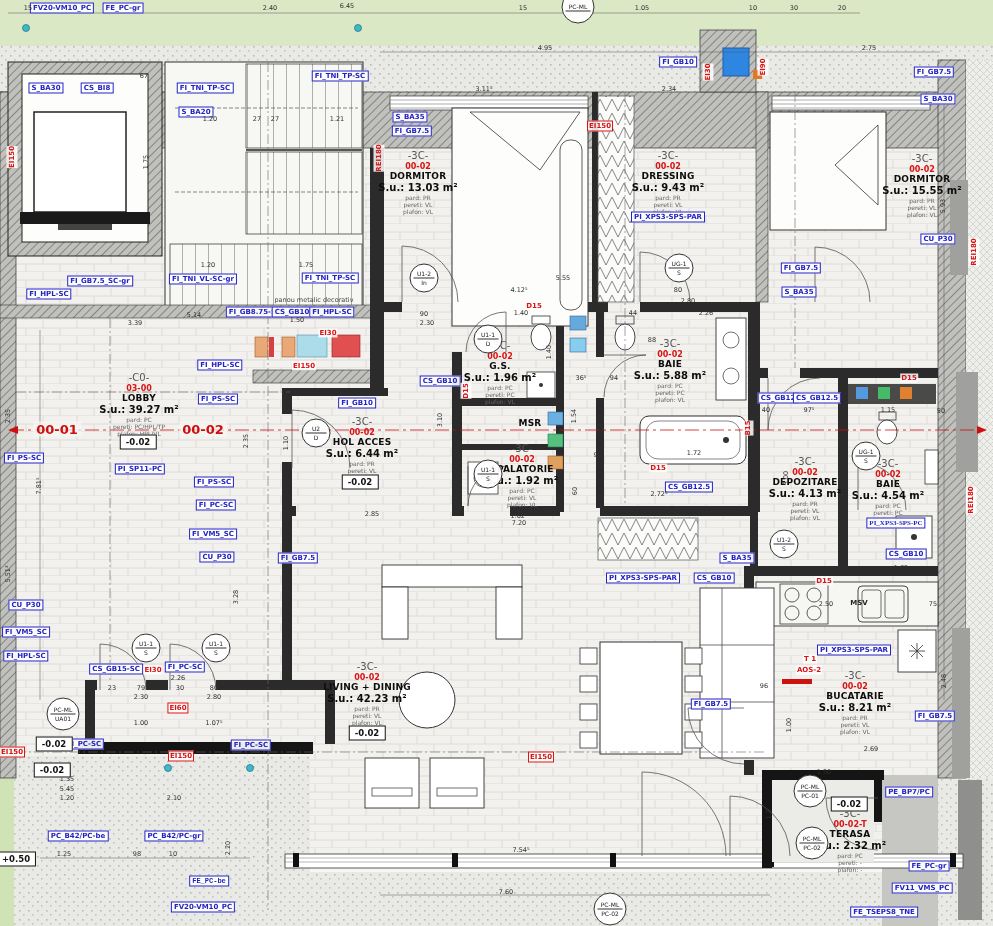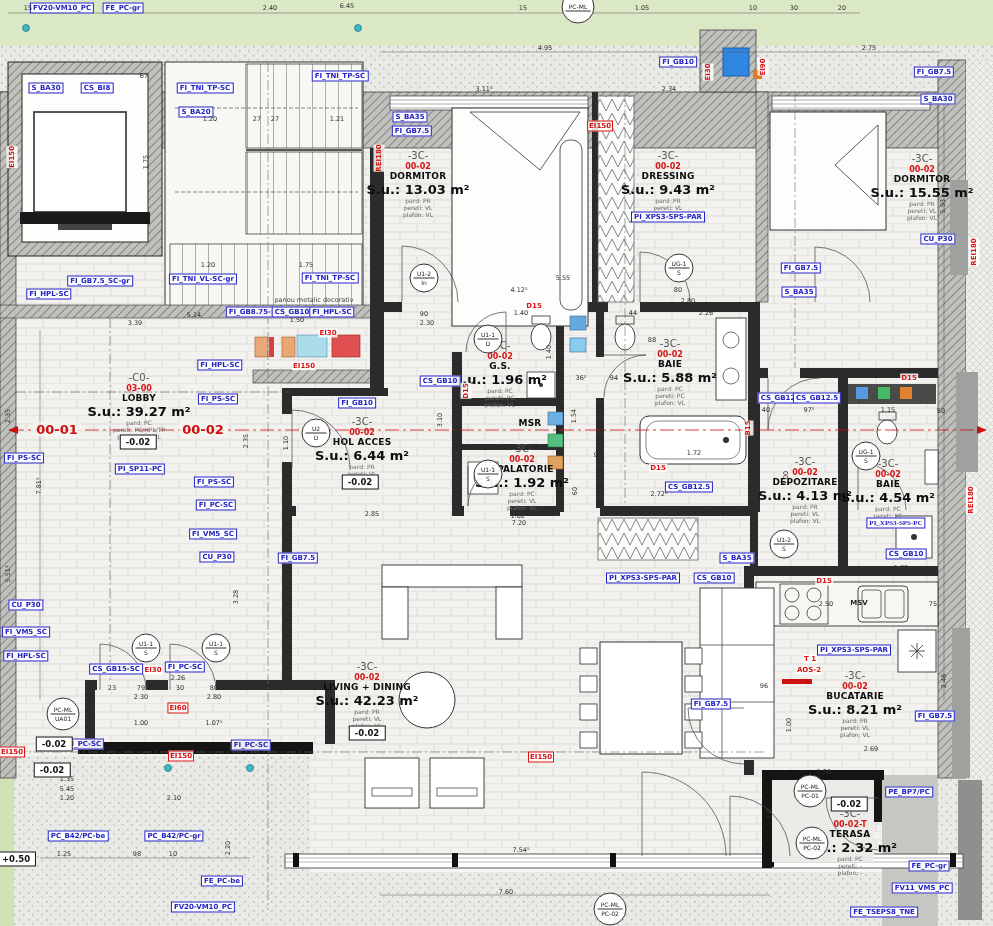--- a/index.html
+++ b/index.html
@@ -22,21 +22,21 @@
   .axis{transform:translate(-50%,-50%);color:#cc0f0f;font-weight:bold;font-size:13px;white-space:nowrap;
         background:rgba(246,246,243,.7);padding:0 3px;}
   .note{transform:translate(-50%,-50%);font-size:6.5px;color:#444;white-space:nowrap;}
   .note.bold{font-weight:bold;color:#222;font-size:7px;}
   .room{transform:translateX(-50%);width:130px;text-align:center;line-height:1.18;}
   .room span{display:block;}
   .room span:empty{display:none;}
   .room .grade{font-size:10px;color:#555;}
   .room .code{font-size:8px;color:#d81414;font-weight:bold;}
   .room .name{font-size:9px;font-weight:bold;color:#0d0d0d;letter-spacing:.2px;}
-  .room .area{font-size:13px;font-weight:bold;color:#0d0d0d;}
+  .room .area{font-size:10px;font-weight:bold;color:#0d0d0d;}
   .room .fin{font-size:6px;color:#666;}
   .tag{transform:translate(-50%,-50%);width:27px;height:27px;border:1px solid #333;border-radius:50%;
        background:rgba(255,255,255,.95);display:flex;flex-direction:column;align-items:center;justify-content:center;}
   .tag span{display:block;font-size:6px;line-height:8px;color:#222;text-align:center;width:80%;}
   .tag .t{border-bottom:1px solid #333;}
   .tag.pc{width:31px;height:31px;}
 </style>
 </head>
 <body>
 
@@ -461,21 +461,21 @@
       <div class="blue-lab" style="left: 906px; top: 554px;">CS_GB10</div>
       <div class="blue-lab" style="left: 116px; top: 669px;">CS_GB15-SC</div>
       <div class="blue-lab" style="left: 185px; top: 667px;">FI_PC-SC</div>
       <div class="blue-lab" style="left: 26px; top: 605px;">CU_P30</div>
       <div class="blue-lab" style="left: 26px; top: 632px;">FI_VM5_SC</div>
       <div class="blue-lab" style="left: 26px; top: 656px;">FI_HPL-SC</div>
       <div class="blue-lab" style="left: 84px; top: 744px;">FI_PC-SC</div>
       <div class="blue-lab" style="left: 251px; top: 745px;">FI_PC-SC</div>
       <div class="blue-lab" style="left: 78px; top: 836px;">PC_B42/PC-be</div>
       <div class="blue-lab" style="left: 174px; top: 836px;">PC_B42/PC-gr</div>
-      <div class="blue-lab" style="left: 222px; top: 881px;">FE_PC-be</div>
+      <div class="blue-lab" style="left: 209px; top: 881px; font-family: Liberation Mono, monospace;">FE_PC-be</div>
       <div class="blue-lab" style="left: 203px; top: 907px;">FV20-VM10_PC</div>
       <div class="blue-lab" style="left: 909px; top: 792px;">PE_BP7/PC</div>
       <div class="blue-lab" style="left: 929px; top: 866px;">FE_PC-gr</div>
       <div class="blue-lab" style="left: 922px; top: 888px;">FV11_VMS_PC</div>
       <div class="blue-lab" style="left: 884px; top: 912px;">FE_TSEPS8_TNE</div>
       <div class="red-lab box" style="left: 600px; top: 126px;">EI150</div>
       <div class="red-lab vert" style="left: 763px; top: 67px;">EI90</div>
       <div class="red-lab vert" style="left: 708px; top: 72px;">EI30</div>
       <div class="red-lab vert" style="left: 974px; top: 252px;">REI180</div>
       <div class="red-lab vert" style="left: 971px; top: 500px;">REI180</div>

